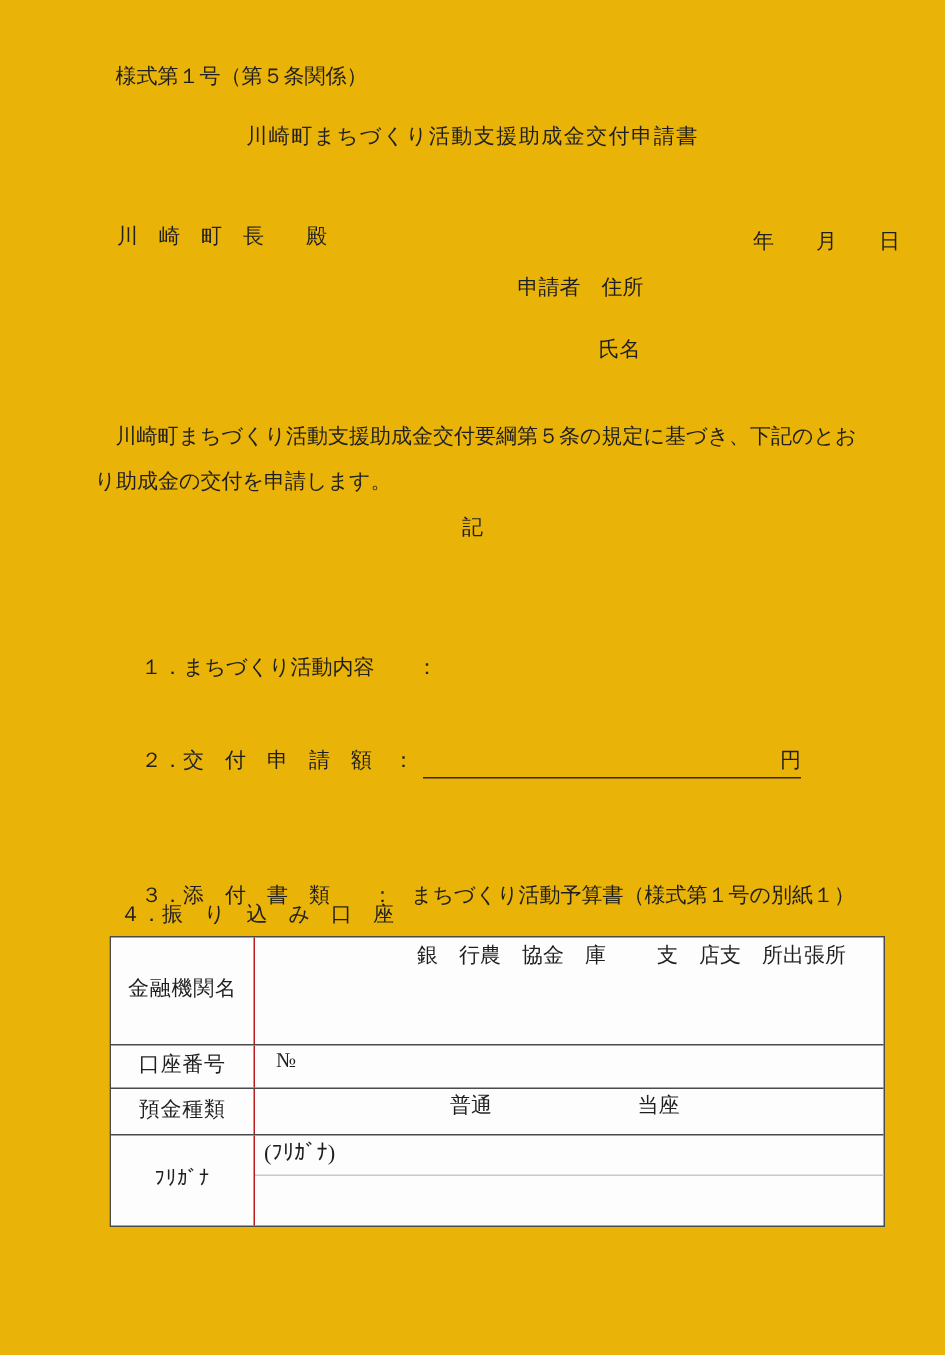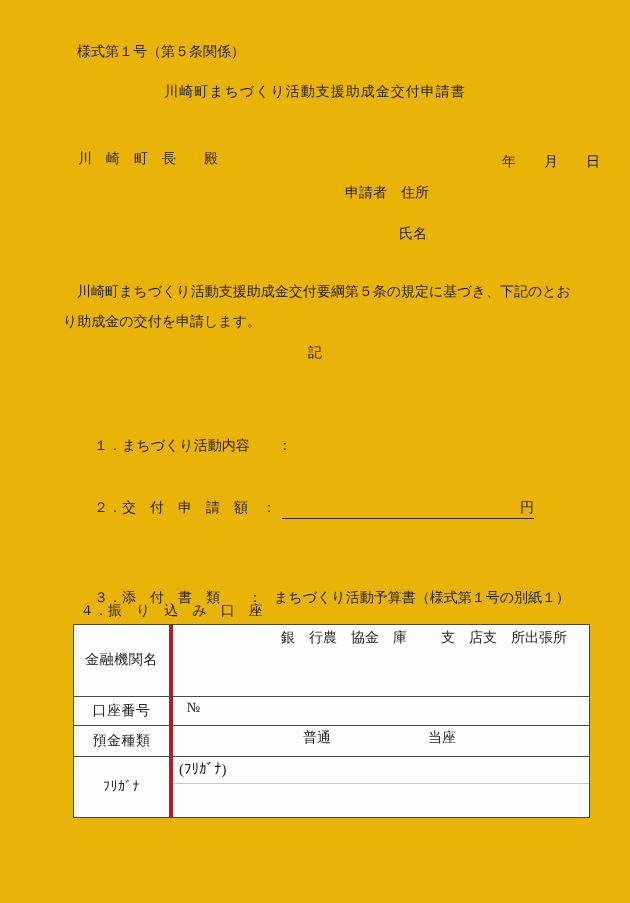--- a/index.html
+++ b/index.html
@@ -58,21 +58,21 @@
     left: 73px; top: 624px;
     width: 515px;
     border: 1px solid #4a4a4a;
     background: #fdfdfd;
   }
   .t-row { display: flex; border-top: 1px solid #4a4a4a; }
   .t-row:first-child { border-top: none; }
   .t-head {
     width: 95px;
     flex: 0 0 95px;
-    border-right: 4px solid #b91c1c;
+    border-right: 1px solid #b91c1c;
     display: flex;
     align-items: center;
     justify-content: center;
     letter-spacing: 0.5px;
   }
   .t-cell { flex: 1 1 auto; position: relative; }
 
   .row-institution   { height: 71px; }
   .row-deposit-type  { height: 30px; }
   .row-account-number{ height: 28px; }

